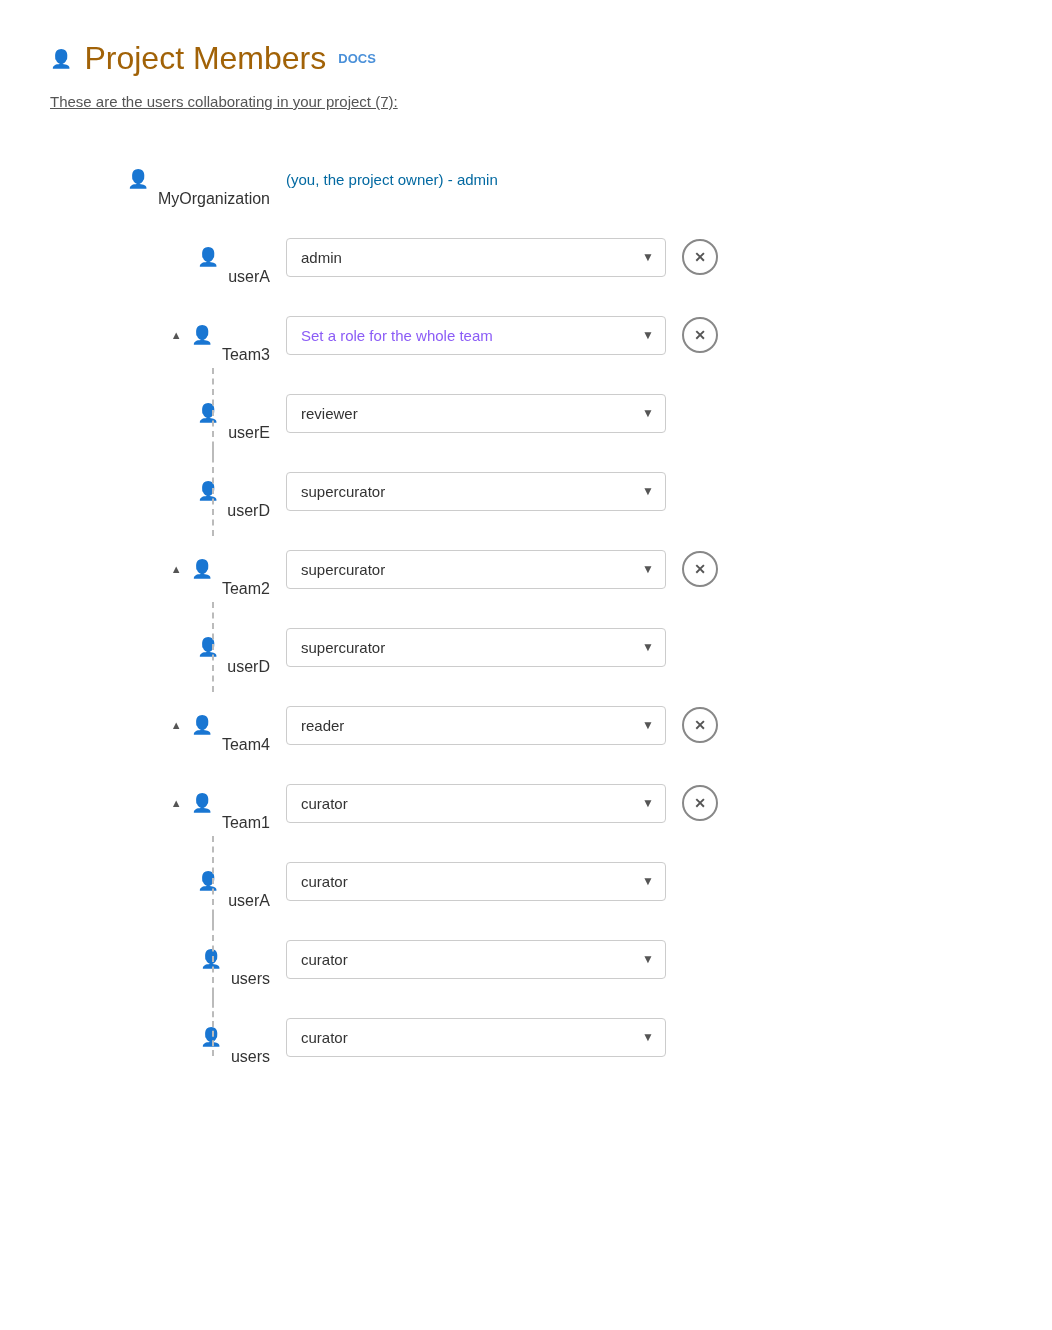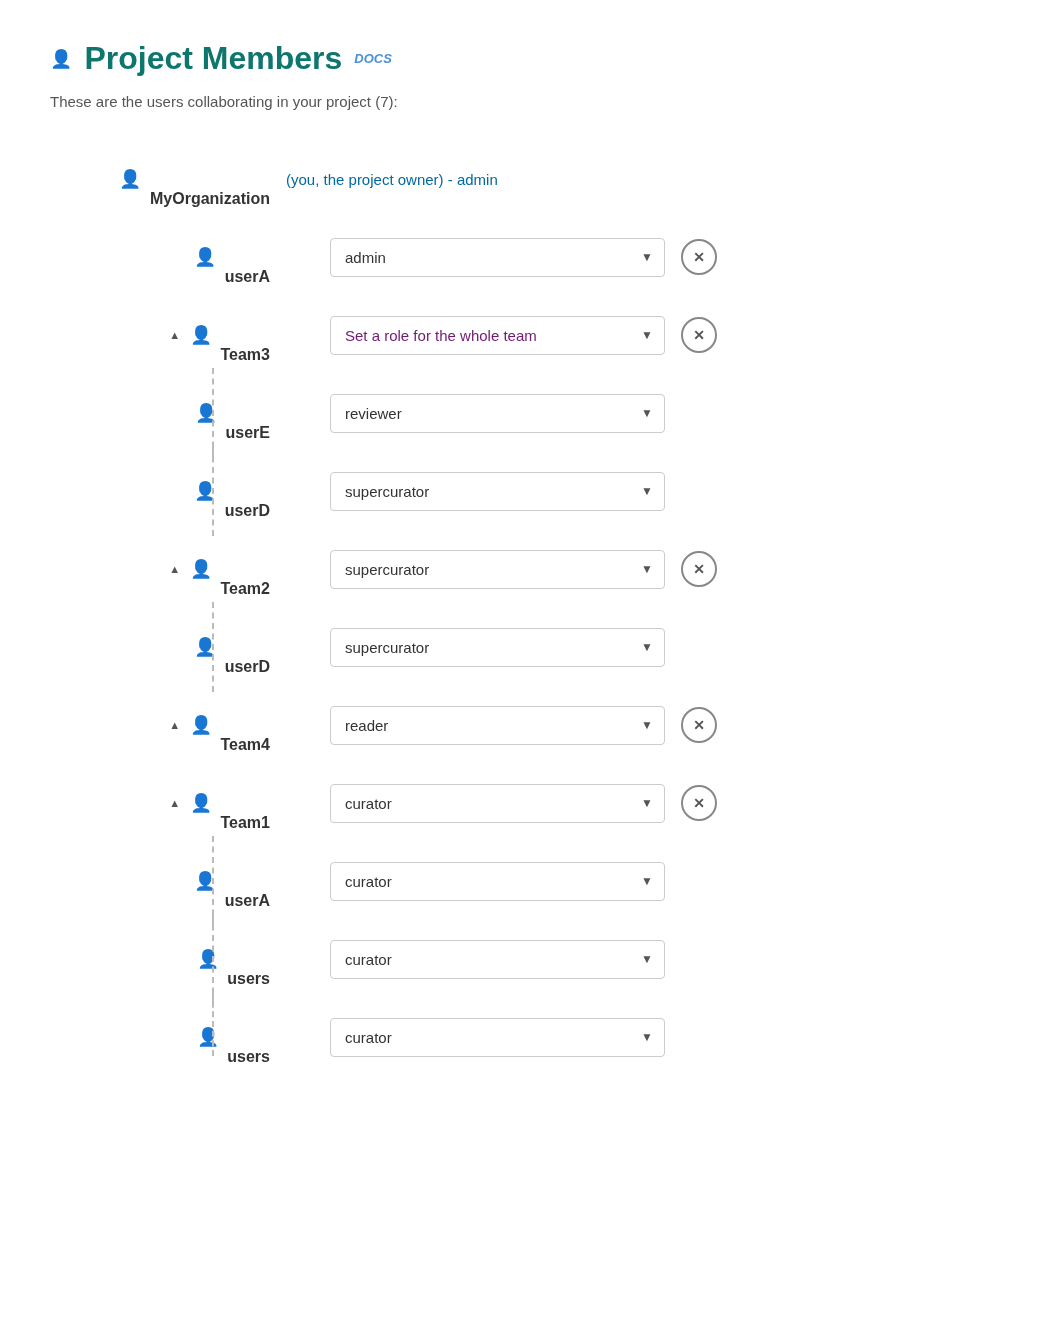--- a/index.html
+++ b/index.html
@@ -19,38 +19,38 @@
     }
 
     .page-title-group {
       display: flex;
       align-items: center;
       gap: 12px;
     }
 
     .page-title {
       font-size: 32px;
-      font-weight: 700;
-      color: #0f766e;
+      font-weight: 400;
+      color: #a16207;
       text-align: center;
     }
 
     .docs-link {
       font-size: 13px;
       font-weight: bold;
       color: #4a90d9;
       text-transform: uppercase;
       text-decoration: none;
-      font-style: italic;
     }
 
     .subtitle {
       font-size: 15px;
       color: #555;
       margin-bottom: 30px;
+      text-decoration: underline;
     }
 
     .member-list {
       display: flex;
       flex-direction: column;
       gap: 0;
     }
 
     .member-row {
       display: flex;
@@ -62,21 +62,21 @@
     .member-name-col {
       display: flex;
       align-items: center;
       gap: 8px;
       min-width: 220px;
       justify-content: flex-end;
     }
 
     .member-name {
       font-size: 16px;
-      font-weight: 700;
+      font-weight: 400;
       color: #333;
       margin-top: 40px;
     }
 
     .member-info {
       font-size: 15px;
       color: #0369a1;
     }
 
     .user-icon {
@@ -85,39 +85,38 @@
     }
 
     .chevron-up {
       font-size: 11px;
       color: #555;
       margin-right: 2px;
     }
 
     .role-select-wrapper {
       position: relative;
-      width: 335px;
-      margin-left: 44px;
+      width: 380px;
     }
 
     .role-select {
       width: 100%;
       padding: 10px 36px 10px 14px;
       font-size: 15px;
       border: 1px solid #ccc;
       border-radius: 4px;
       background: #fff;
       appearance: none;
       -webkit-appearance: none;
       color: #333;
       cursor: pointer;
     }
 
     .role-select.placeholder {
-      color: #701a75;
+      color: #8b5cf6;
     }
 
     .select-arrow {
       position: absolute;
       right: 12px;
       top: 50%;
       transform: translateY(-50%);
       pointer-events: none;
       color: #555;
       font-size: 12px;

